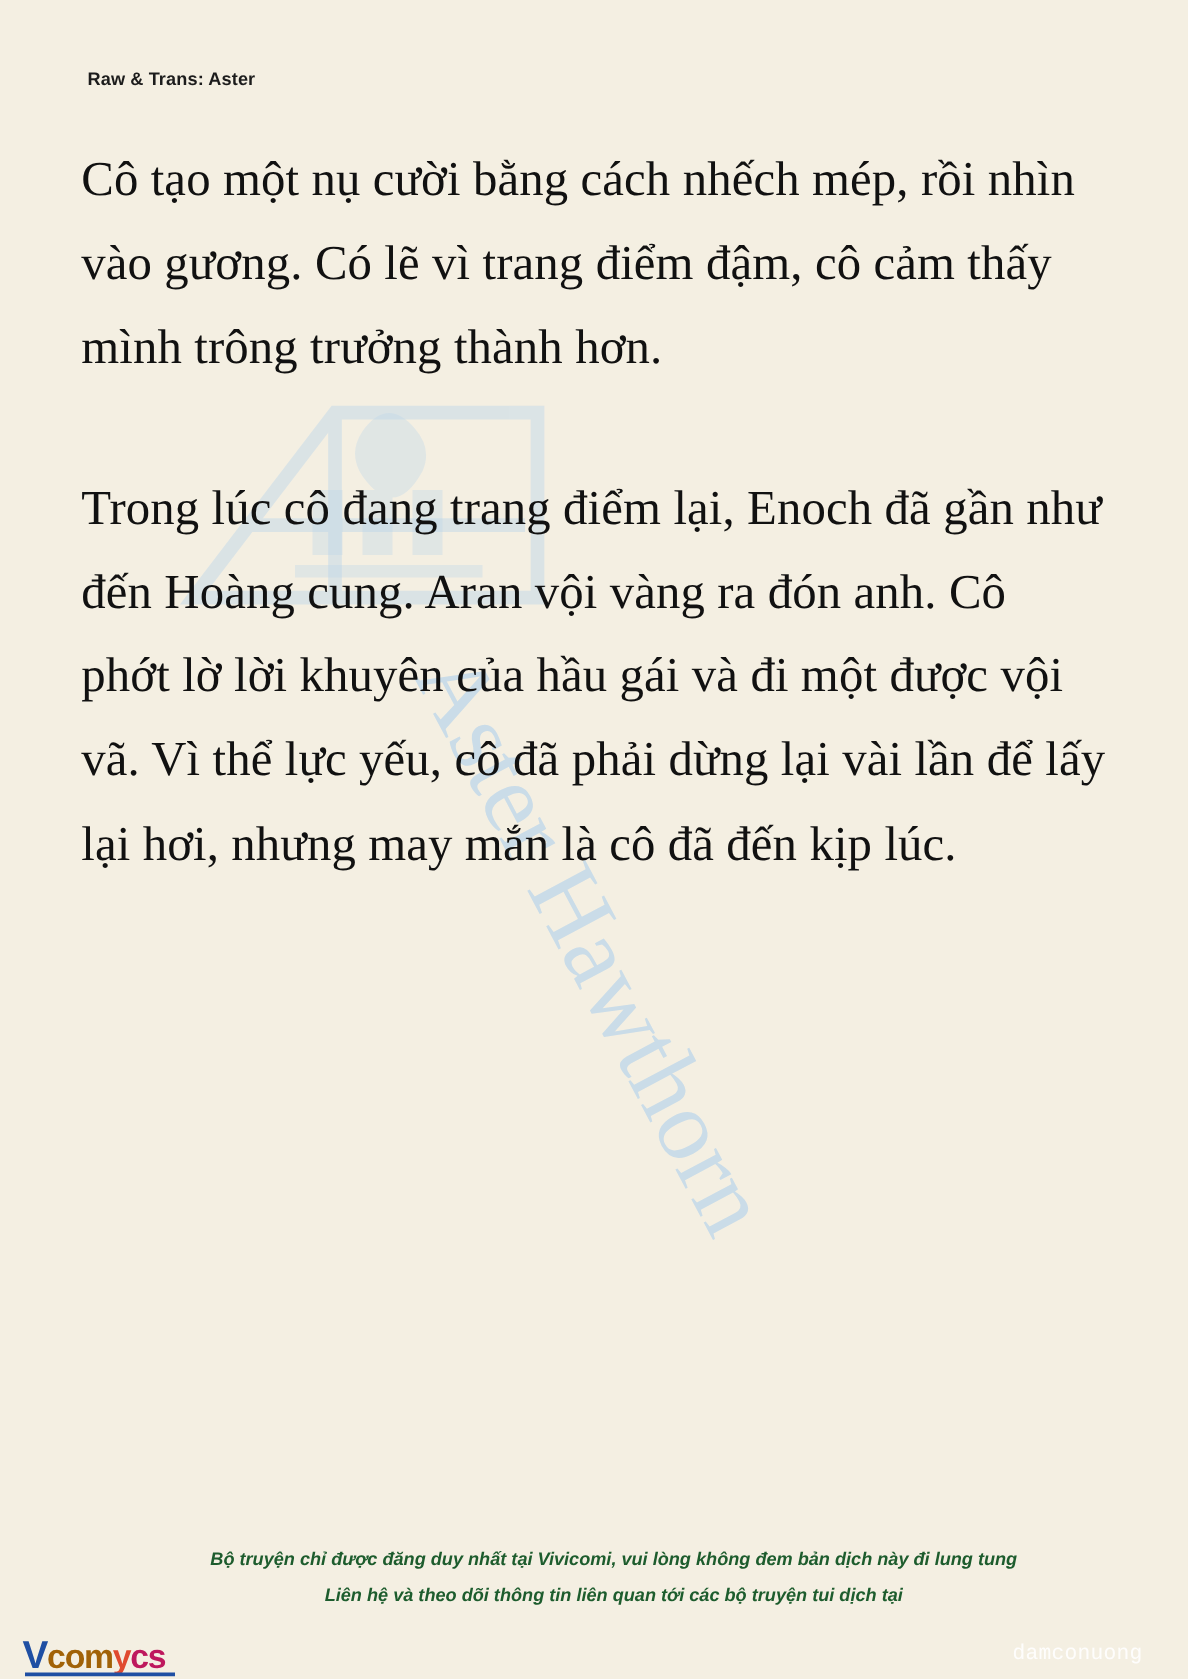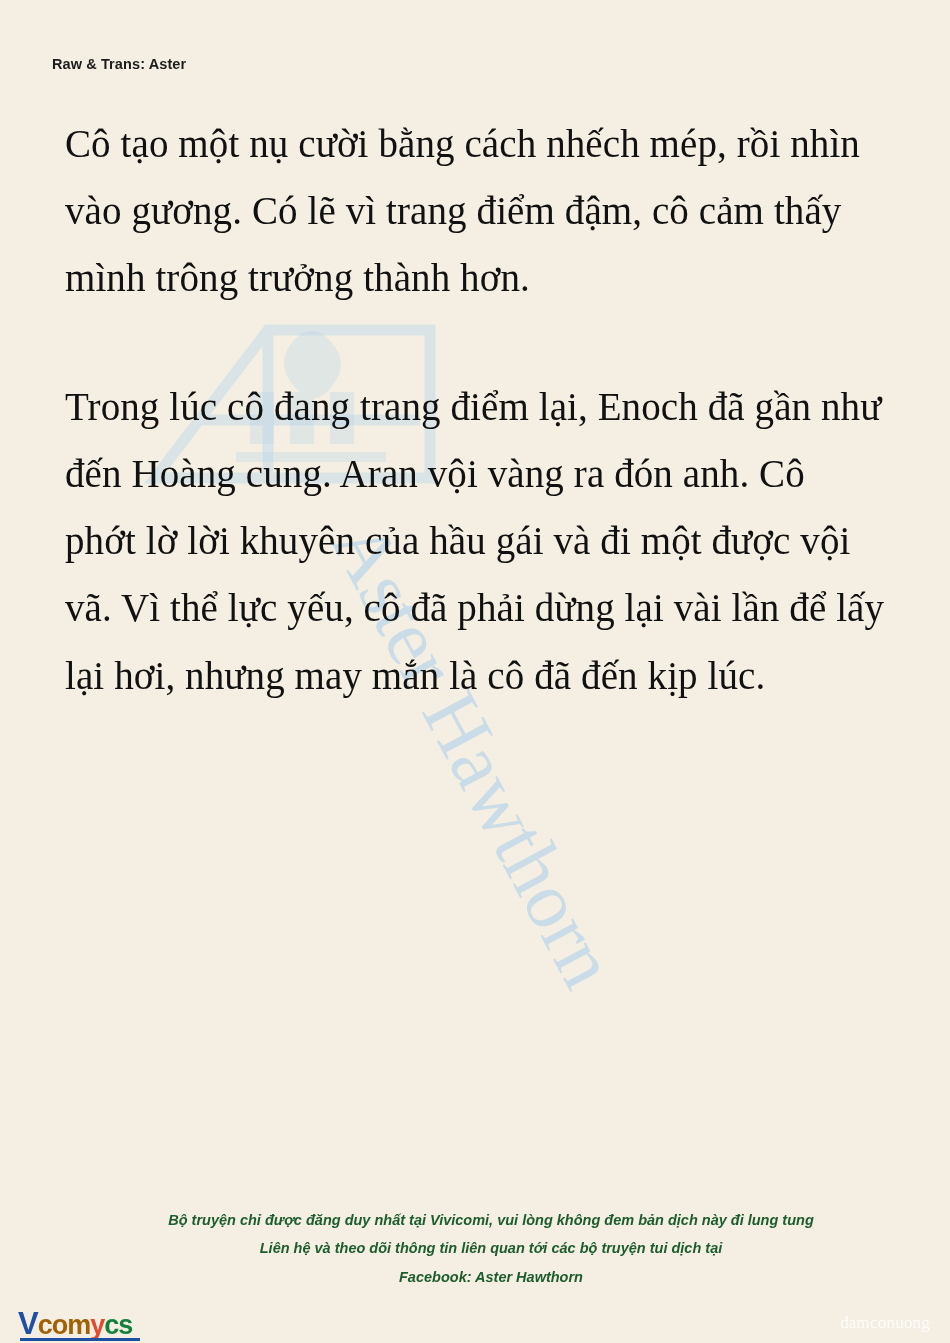--- a/index.html
+++ b/index.html
@@ -21,21 +21,21 @@
     width: 950px;
     height: 1343px;
     background: #f4efe2;
     overflow: hidden;
   }
 
   
   .header-credit {
     position: absolute;
     top: 56px;
-    left: 52px;
+    left: 70px;
     font-family: "Liberation Sans", sans-serif;
     font-size: 14.5px;
     font-weight: 600;
     color: #1c1c1c;
     letter-spacing: 0.1px;
   }
 
   
   .watermark {
     position: absolute;
@@ -113,36 +113,36 @@
   .logo .com {
     color: #a16207;
     font-weight: 900;
     text-align: center;
   }
   .logo .y {
     color: #e04a2f;
     font-weight: 900;
   }
   .logo .cs {
-    color: #15803d;
+    color: #be185d;
     font-weight: 900;
   }
   .logo-underline {
     position: absolute;
     left: 20px;
     bottom: 2px;
     width: 120px;
     height: 3px;
     background: #1f4fa3;
   }
   .brand-right {
     position: absolute;
-    right: 20px;
+    right: 36px;
     bottom: 10px;
-    font-family: Liberation Serif, serif;
+    font-family: Liberation Mono, monospace;
     font-size: 17px;
     color: #ffffff;
     opacity: 0.92;
     letter-spacing: 0.2px;
   }
 </style>
 </head>
 <body>
 
 <div class="page">
@@ -166,21 +166,20 @@
   </svg>
 
   <div class="content">
     <p class="para">Cô tạo một nụ cười bằng cách nhếch mép, rồi nhìn vào gương. Có lẽ vì trang điểm đậm, cô cảm thấy mình trông trưởng thành hơn.</p>
     <p class="para">Trong lúc cô đang trang điểm lại, Enoch đã gần như đến Hoàng cung. Aran vội vàng ra đón anh. Cô phớt lờ lời khuyên của hầu gái và đi một được vội vã. Vì thể lực yếu, cô đã phải dừng lại vài lần để lấy lại hơi, nhưng may mắn là cô đã đến kịp lúc.</p>
   </div>
 
   <div class="footer-notice">
     <div class="line">Bộ truyện chỉ được đăng duy nhất tại Vivicomi, vui lòng không đem bản dịch này đi lung tung</div>
     <div class="line">Liên hệ và theo dõi thông tin liên quan tới các bộ truyện tui dịch tại</div>
-    <div class="line">Facebook: Aster Hawthorn</div>
   </div>
 
   <div class="bottom-bar">
     <div class="logo">
       <span class="v">V</span>
         <span class="com">com</span>
         <span class="y">y</span>
         <span class="cs">cs</span>
     </div>
     <div class="logo-underline"></div>

